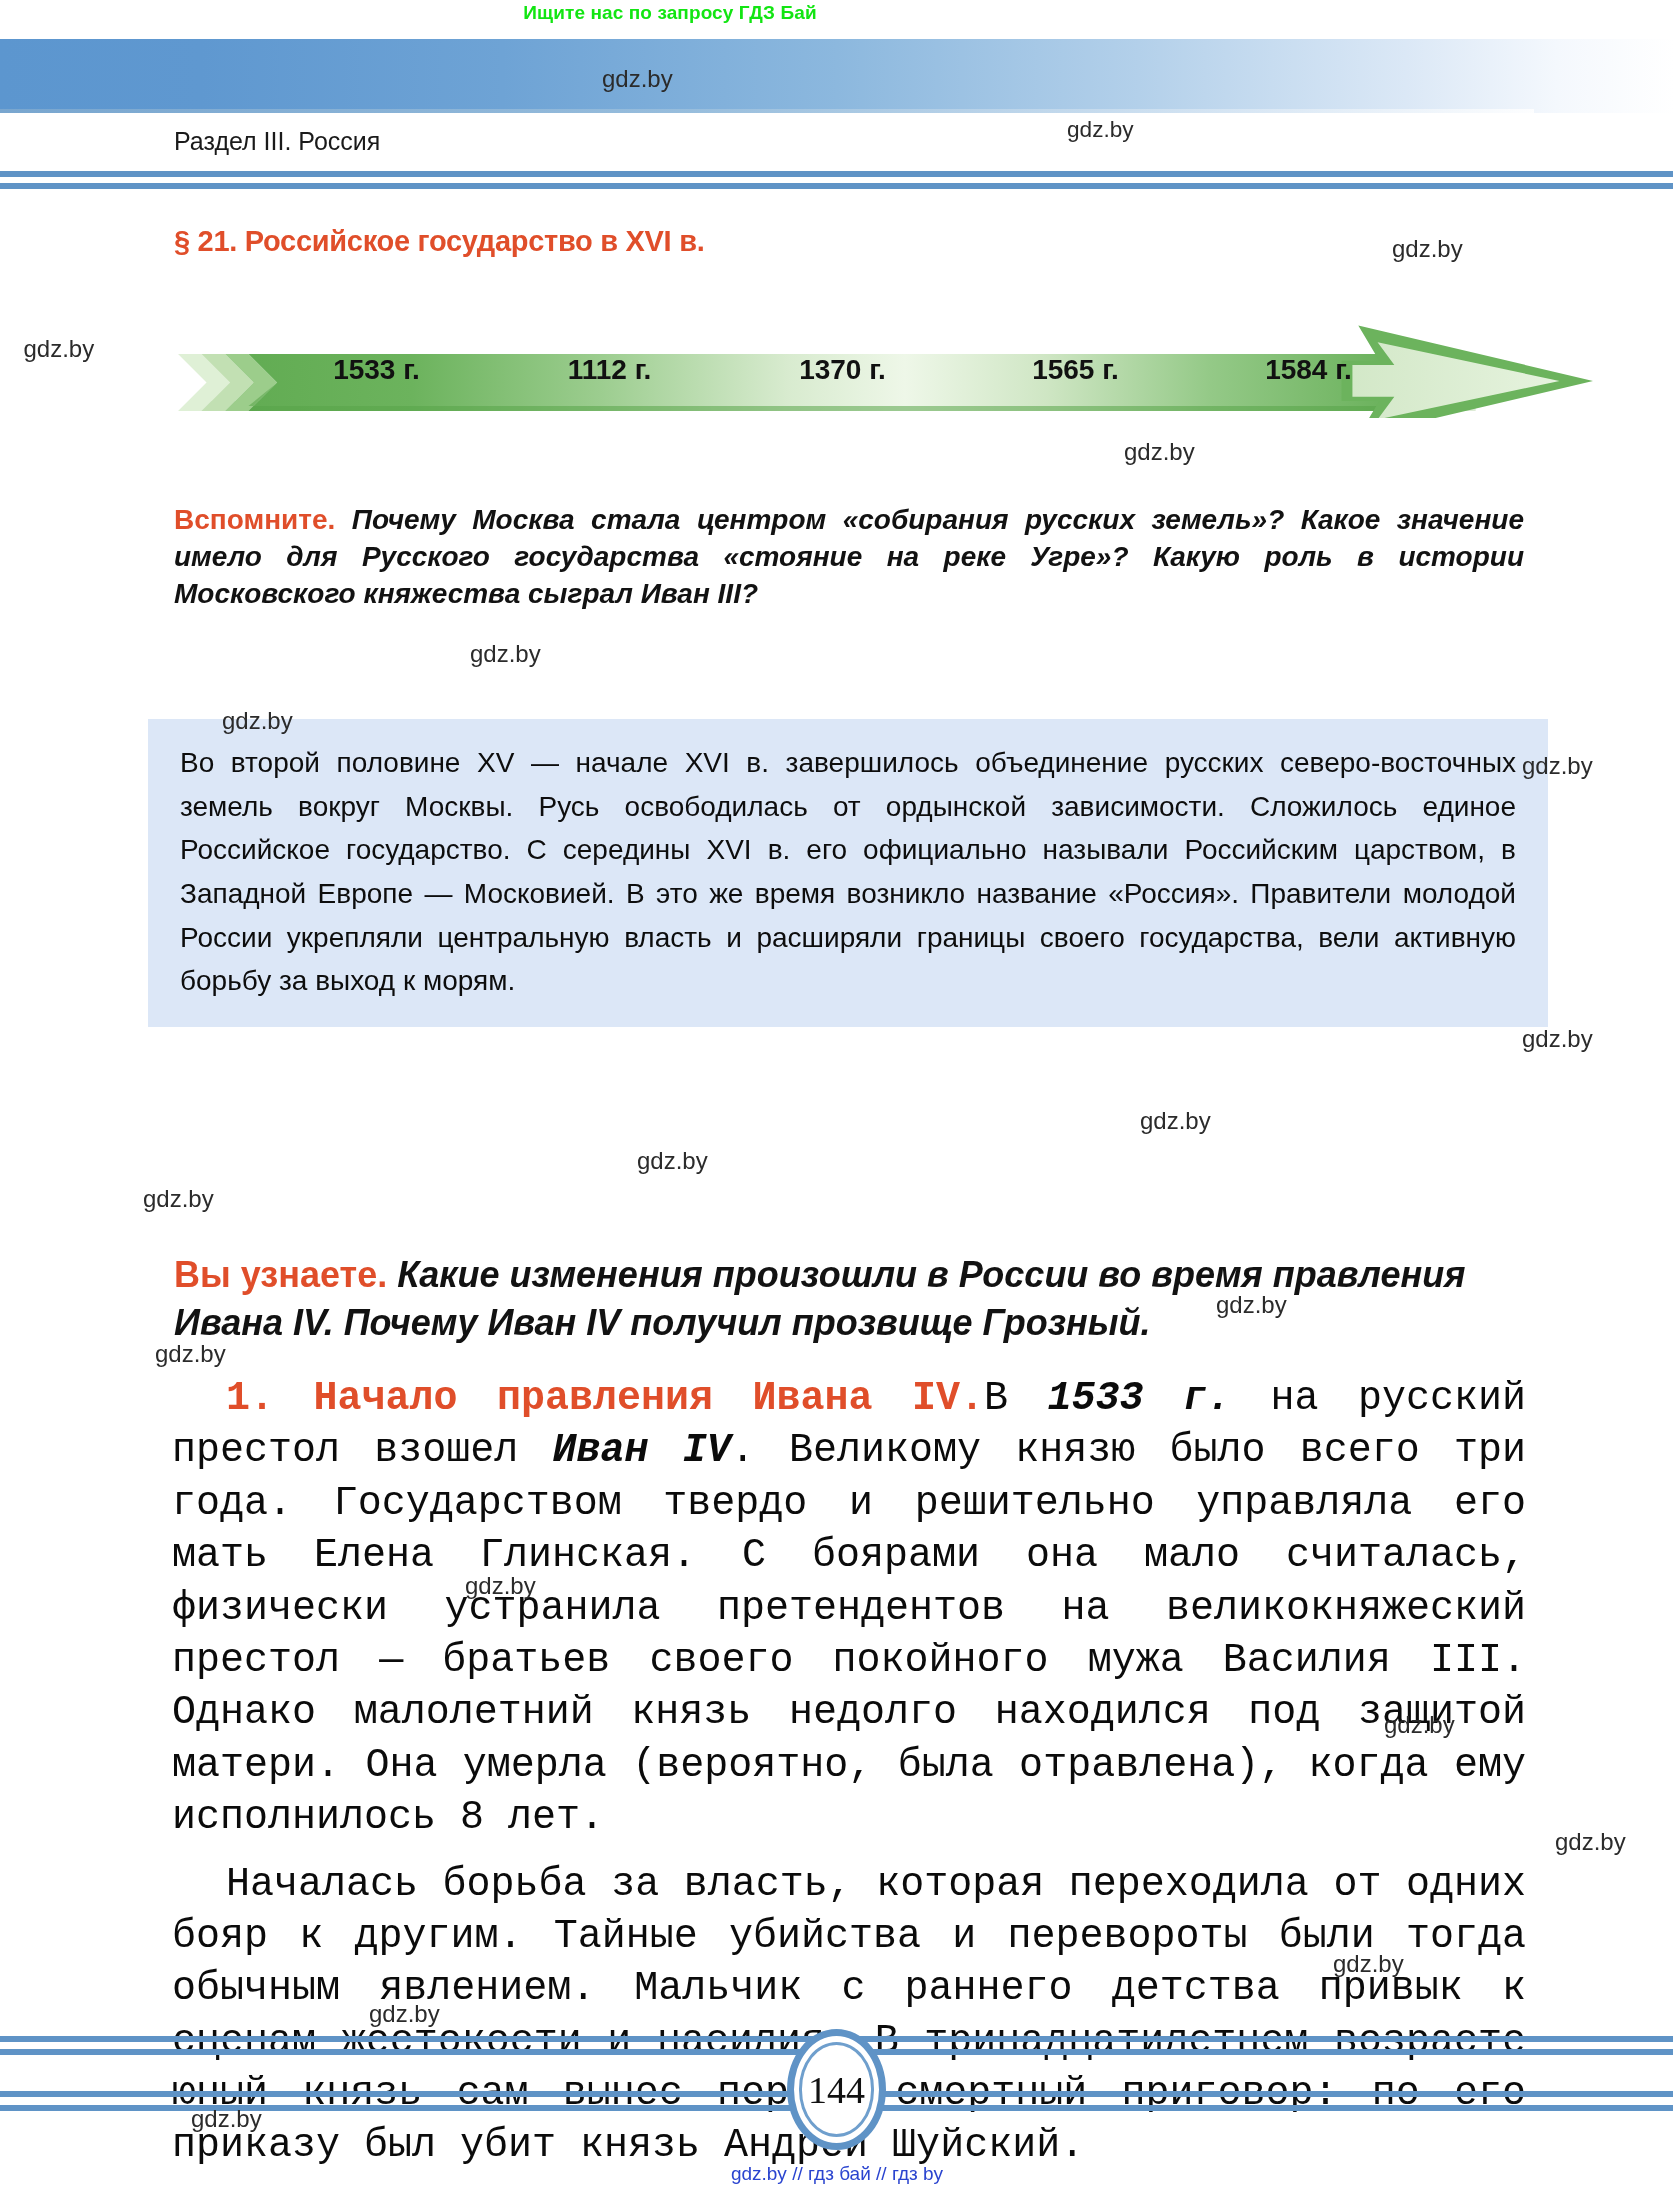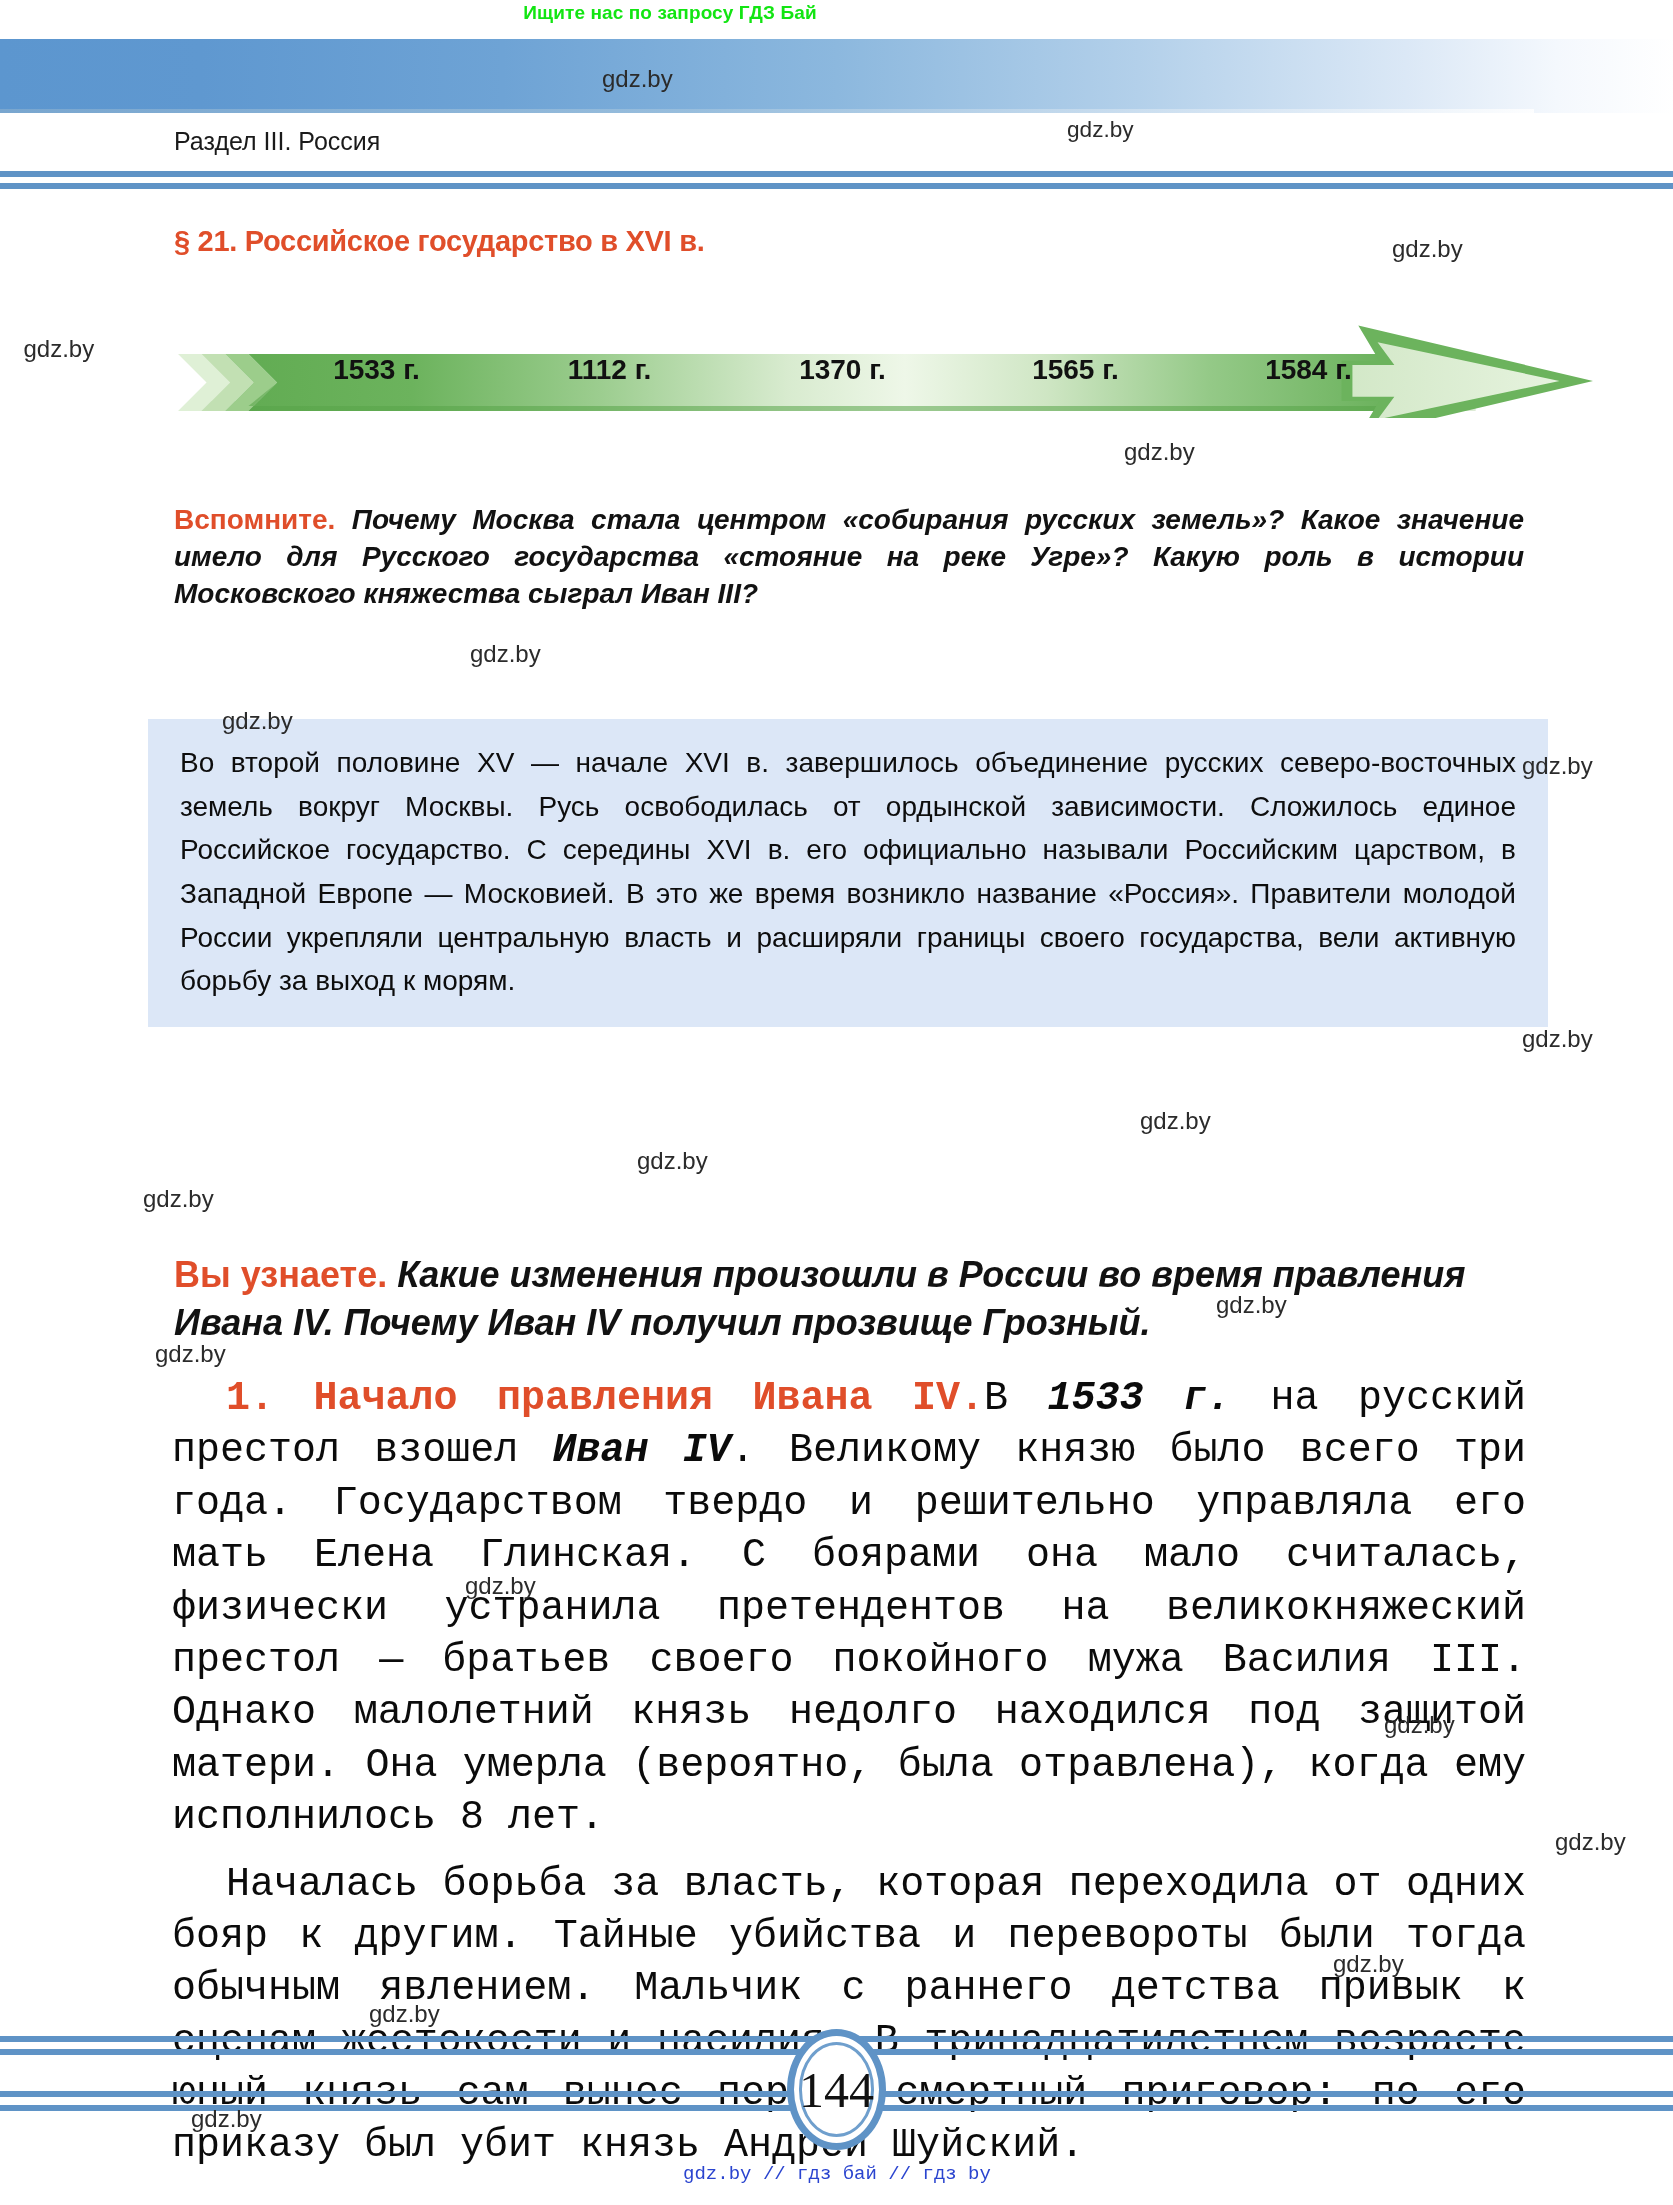--- a/index.html
+++ b/index.html
@@ -224,32 +224,32 @@
     border-radius: 50%;
     box-sizing: border-box;
   }
   .page-badge .num {
     position: absolute;
     inset: 0;
     display: flex;
     align-items: center;
     justify-content: center;
     font-family: "Liberation Serif", serif;
-    font-size: 50px;
+    font-size: 38px;
     color: #111;
   }
 
   
   .bottom-links {
     position: absolute;
     top: 2163px;
     left: 0;
     width: 1674px;
     text-align: center;
-    font-family: Liberation Mono, monospace;
+    font-family: Liberation Sans, sans-serif;
     font-size: 19px;
     color: #2a44cf;
     white-space: nowrap;
   }
 
   
   .wm {
     position: absolute;
     font-family: "Liberation Sans", sans-serif;
     color: #2b2b2b;

